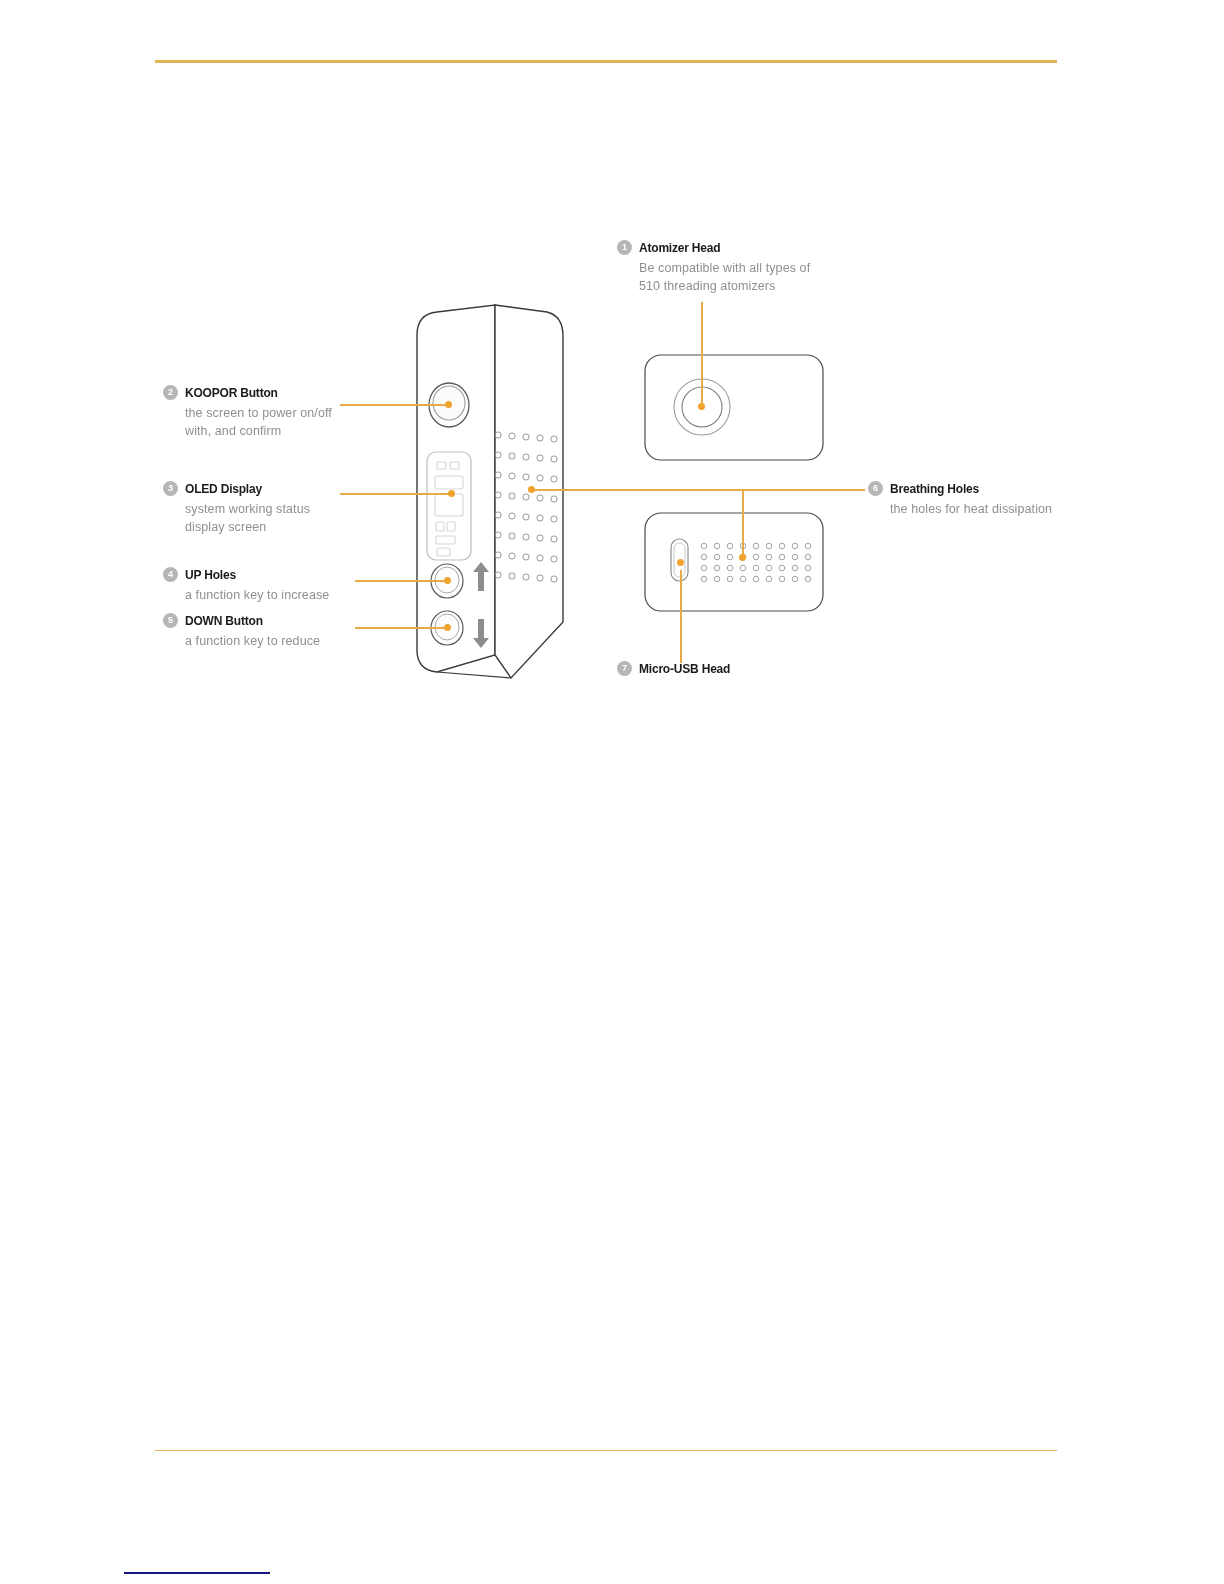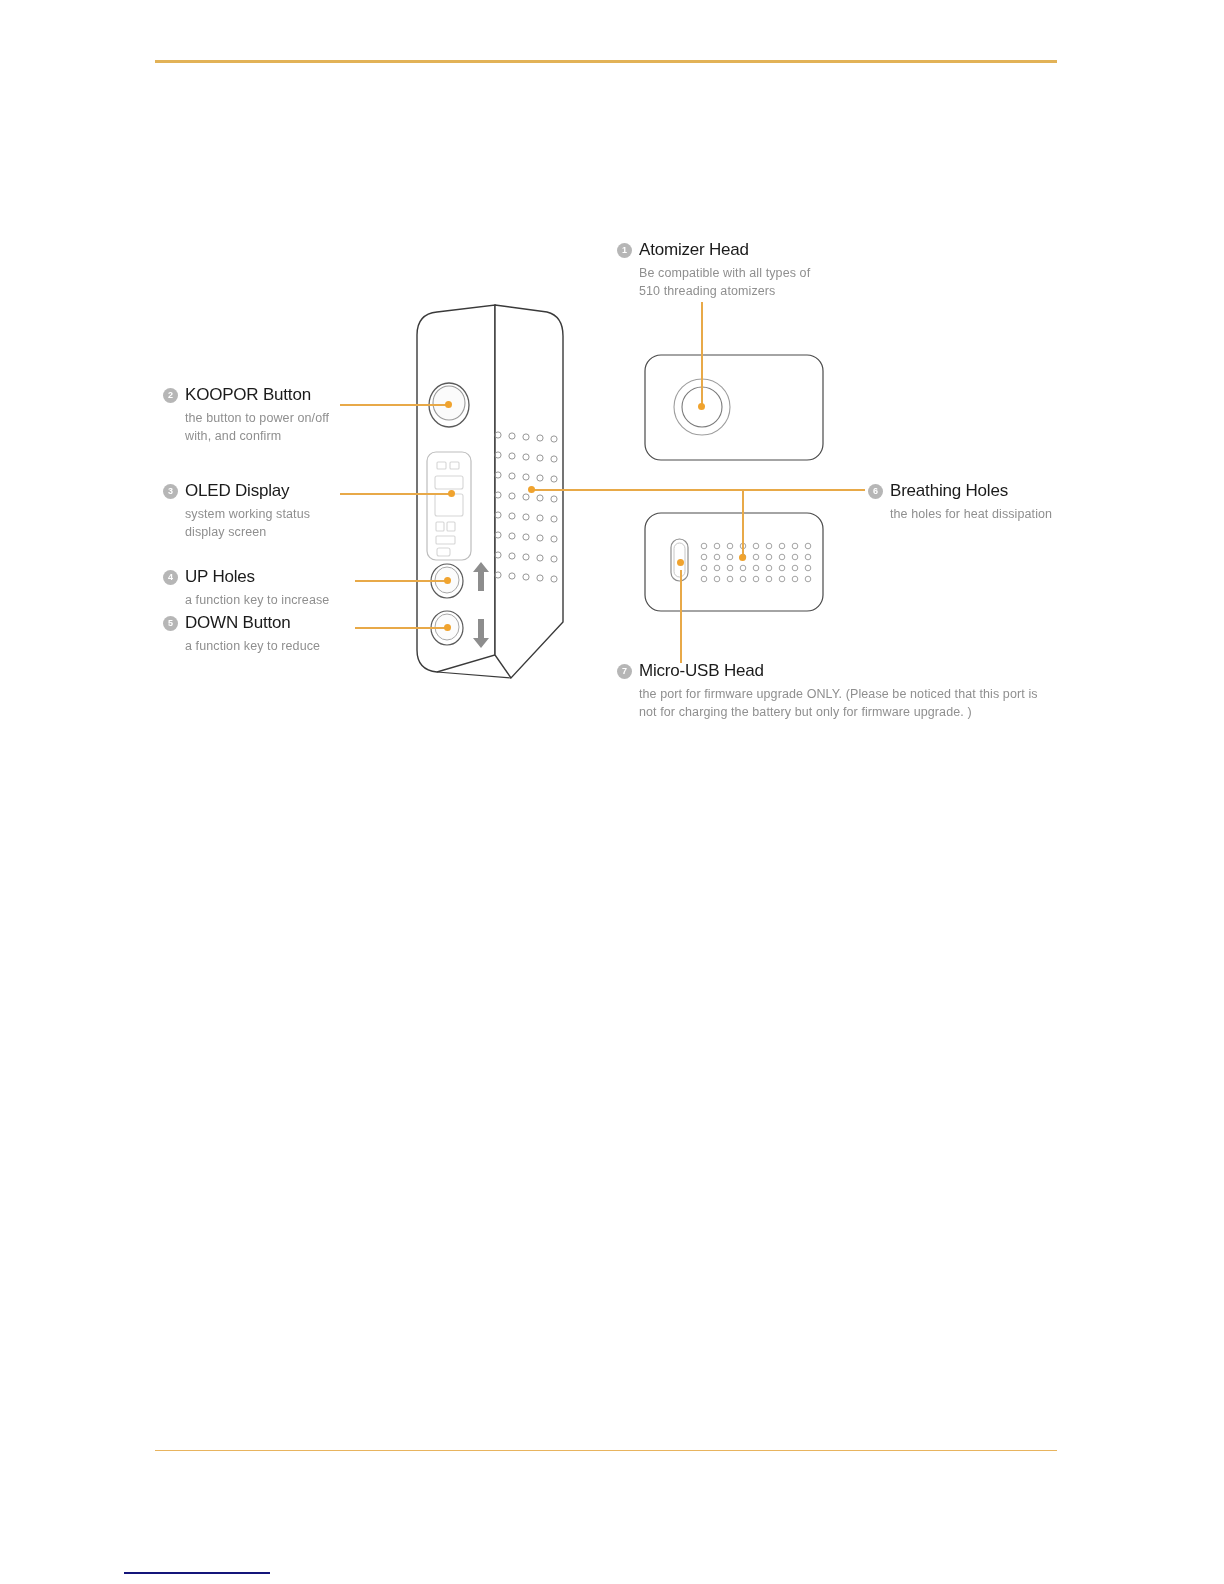--- a/index.html
+++ b/index.html
@@ -63,22 +63,22 @@
     border-radius: 50%;
     background: #b6b6b6;
     color: #ffffff;
     font-size: 9px;
     line-height: 15px;
     text-align: center;
     font-weight: bold;
     letter-spacing: 0;
   }
   .callout-title {
-    font-size: 17px;
-    font-weight: normal;
+    font-size: 12px;
+    font-weight: bold;
     color: #1b1b1b;
     letter-spacing: -0.2px;
   }
   .callout-desc {
     margin-top: 4px;
     font-size: 12.5px;
     line-height: 18px;
     color: #8f8f8f;
     letter-spacing: 0.1px;
   }
@@ -295,21 +295,21 @@
       <div>510 threading atomizers</div>
     </div>
   </div>
 
   <div class="callout" style="left:163px; top:385px;">
     <div class="callout-head">
       <span class="badge">2</span>
       <span class="callout-title">KOOPOR Button</span>
     </div>
     <div class="callout-desc indent-desc">
-      <div>the button to power on/off</div>
+      <div>the screen to power on/off</div>
       <div>with, and confirm</div>
     </div>
   </div>
 
   <div class="callout" style="left:163px; top:481px;">
     <div class="callout-head">
       <span class="badge">3</span>
       <span class="callout-title">OLED Display</span>
     </div>
     <div class="callout-desc indent-desc">
@@ -346,19 +346,15 @@
     <div class="callout-desc indent-desc" style="white-space:nowrap;">
       <div>the holes for heat dissipation</div>
     </div>
   </div>
 
   <div class="callout clip-right" style="left:617px; top:661px; width:442px;">
     <div class="callout-head">
       <span class="badge">7</span>
       <span class="callout-title">Micro-USB Head</span>
     </div>
-    <div class="callout-desc indent-desc" style="white-space:nowrap;">
-      <div>the port for firmware upgrade ONLY. (Please be noticed that this port is</div>
-      <div>not for charging the battery but only for firmware upgrade. )</div>
-    </div>
   </div>
 
 </div>
 
 </body></html>

